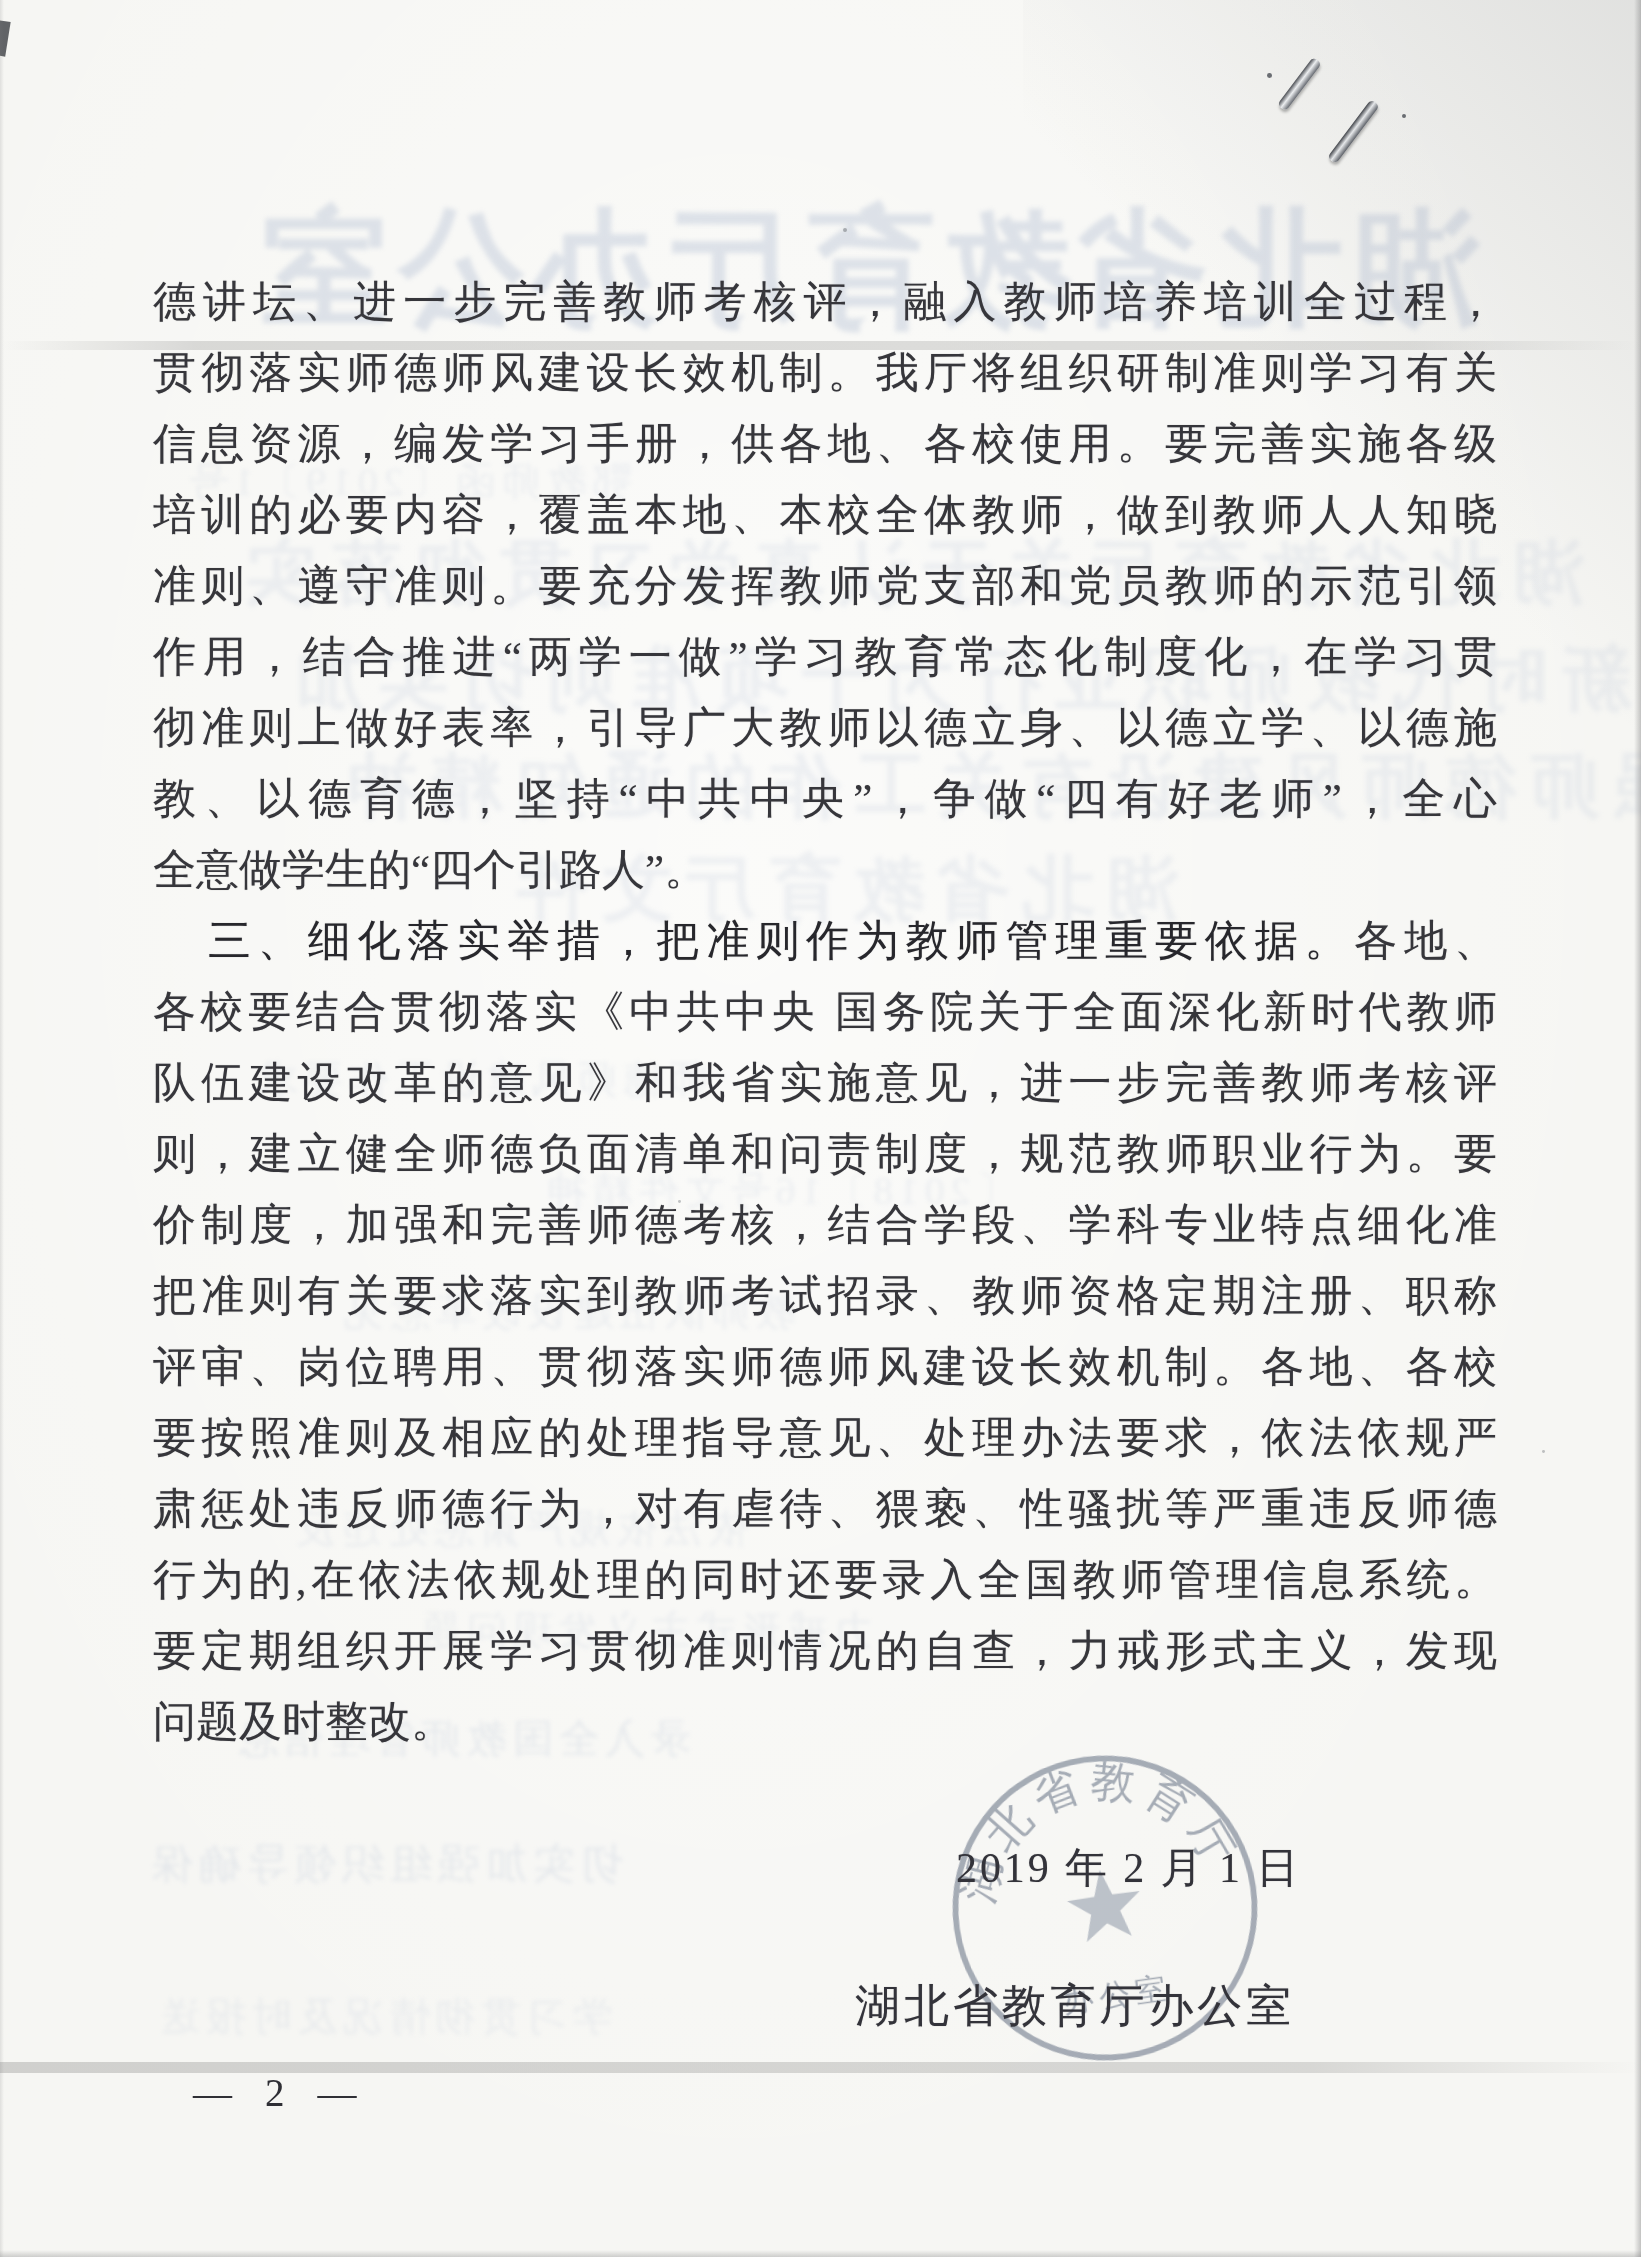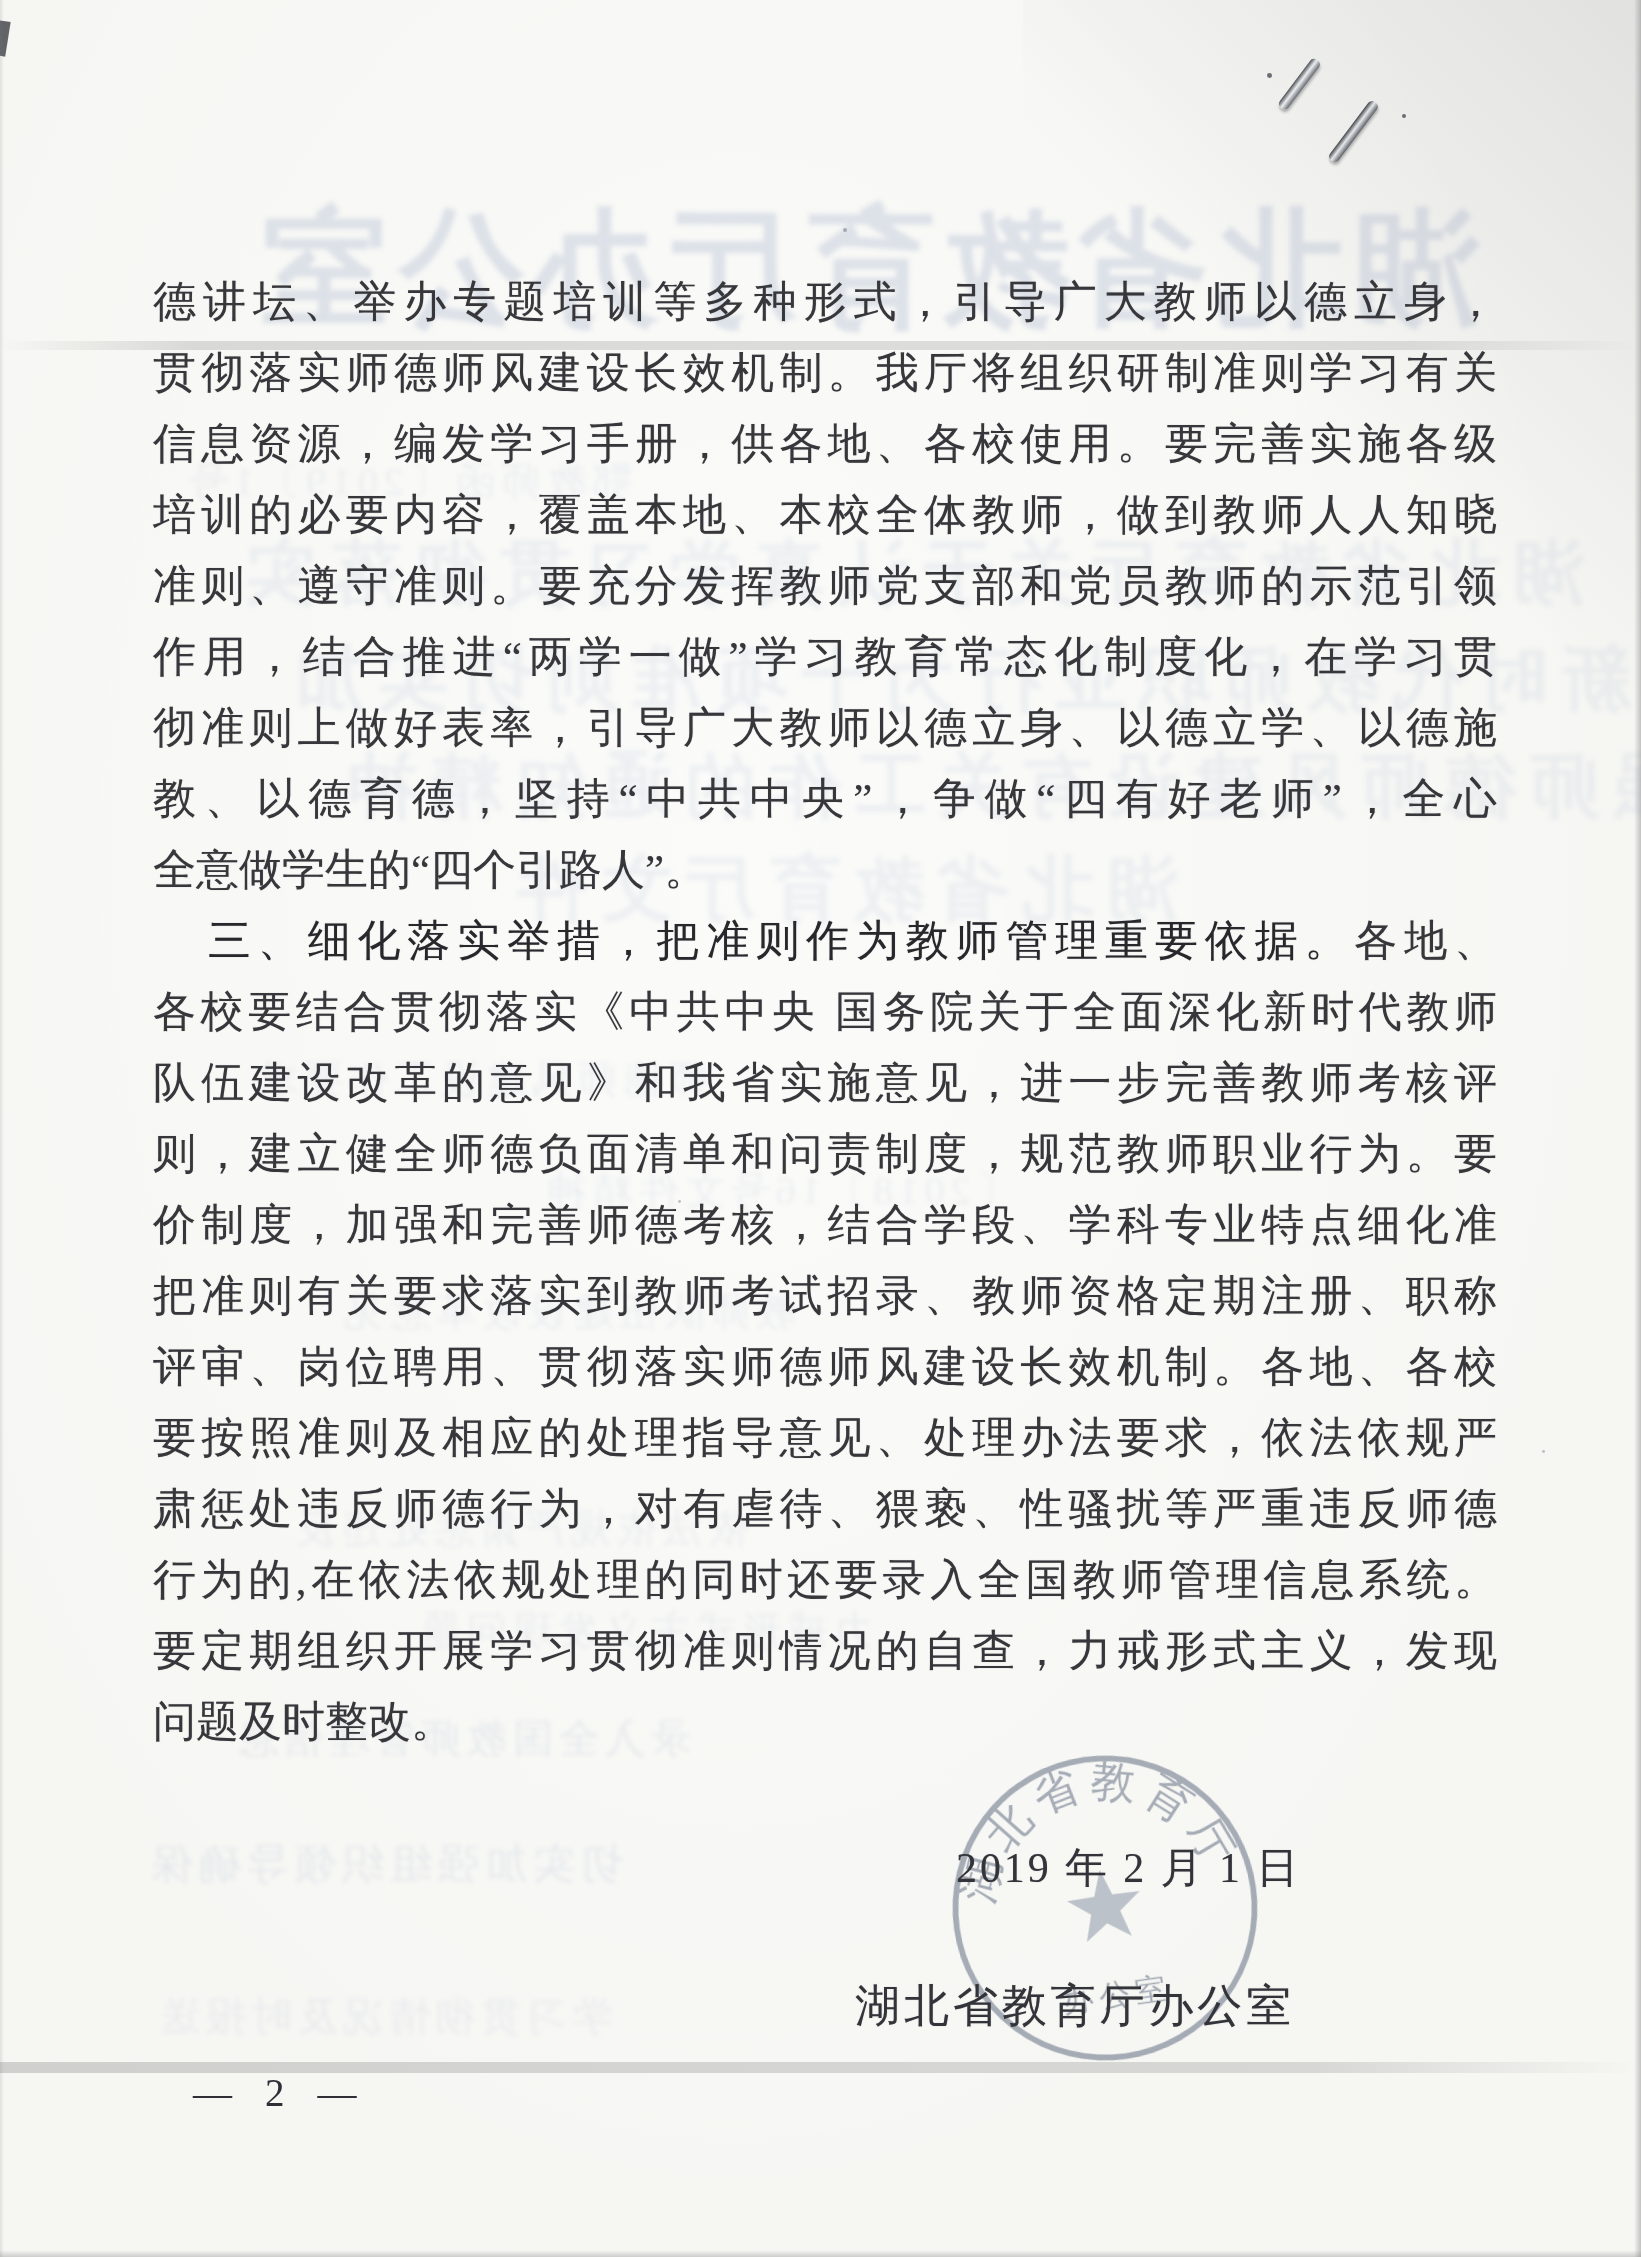--- a/index.html
+++ b/index.html
@@ -86,21 +86,21 @@
     </defs>
     <circle cx="170" cy="170" r="155" fill="none" stroke="#8f97a4" stroke-width="6"></circle>
     <text font-size="46" fill="#8f97a4" letter-spacing="8" font-family="Liberation Serif, DejaVu Serif, serif">
       <textPath href="#arcTop" startOffset="50%" text-anchor="middle">湖北省教育厅</textPath>
     </text>
     <polygon fill="#9aa2b0" opacity=".8" points="170,130 179.4,157.1 208.0,157.6 185.2,174.9 193.5,202.4 170,186 146.5,202.4 154.8,174.9 132.0,157.6 160.6,157.1"></polygon>
     <text x="170" y="272" font-size="32" fill="#8f97a4" letter-spacing="6" text-anchor="middle" font-family="Liberation Serif, DejaVu Serif, serif">办公室</text>
   </svg>
 
   <div class="body-text">
-    <div class="line"><span>德讲坛、举办专题培训等多种形式，引导广大教师以德立身，</span></div>
+    <div class="line"><span>德讲坛、进一步完善教师考核评，融入教师培养培训全过程，</span></div>
     <div class="line"><span>贯彻落实师德师风建设长效机制。我厅将组织研制准则学习有关</span></div>
     <div class="line"><span>信息资源，编发学习手册，供各地、各校使用。要完善实施各级</span></div>
     <div class="line"><span>培训的必要内容，覆盖本地、本校全体教师，做到教师人人知晓</span></div>
     <div class="line"><span>准则、遵守准则。要充分发挥教师党支部和党员教师的示范引领</span></div>
     <div class="line"><span>作用，结合推进“两学一做”学习教育常态化制度化，在学习贯</span></div>
     <div class="line"><span>彻准则上做好表率，引导广大教师以德立身、以德立学、以德施</span></div>
     <div class="line"><span>教、以德育德，坚持“中共中央”，争做“四有好老师”，全心</span></div>
     <div class="line short"><span>全意做学生的“四个引路人”。</span></div>
     <div class="line head"><b>三、细化落实举措，把准则作为教师管理重要依据。</b><span>各地、</span></div>
     <div class="line"><span>各校要结合贯彻落实《中共中央 国务院关于全面深化新时代教师</span></div>

